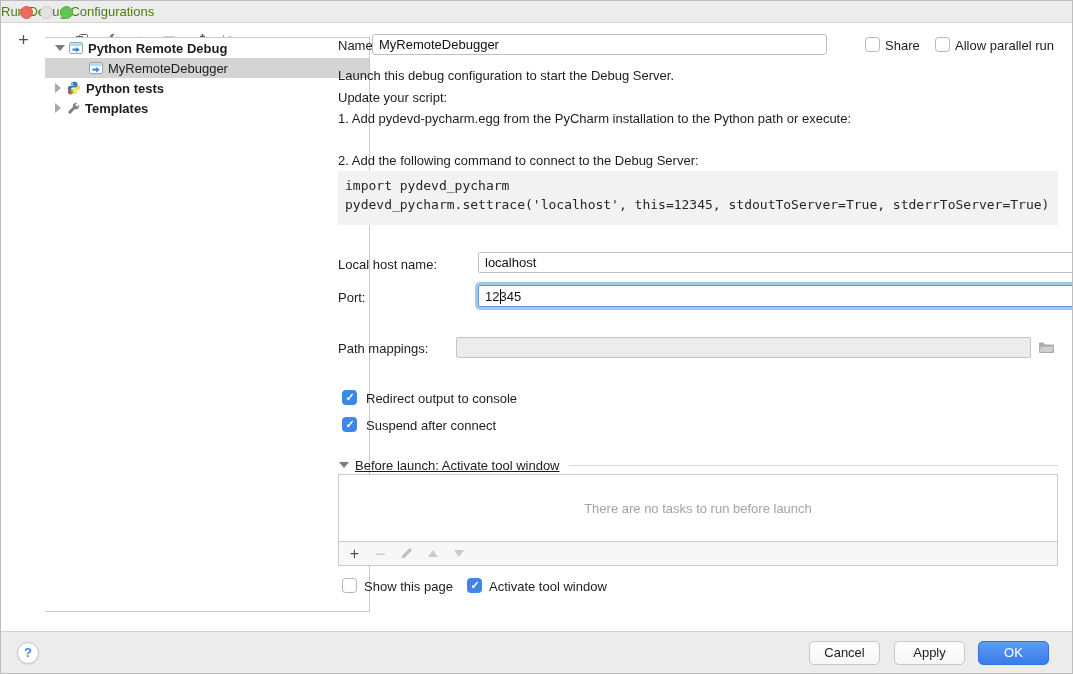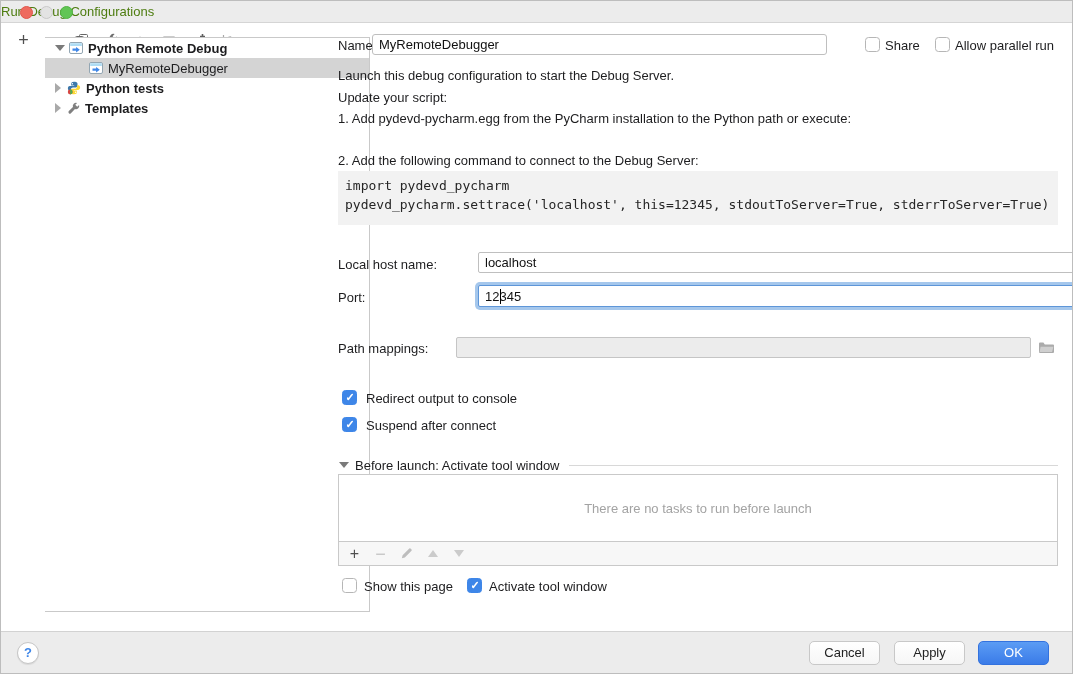--- a/index.html
+++ b/index.html
@@ -194,21 +194,21 @@
         <path d="M2.6 5.8h12.8l-1.3 5.2H1.6z" fill="#CFCFCF"></path>
       </svg>
   </span>
 
   <span class="cb checked" style="left:341px; top:389px;"></span>
   <span class="cb-label" style="left:365px; top:390px;">Redirect output to console</span>
   <span class="cb checked" style="left:341px; top:416px;"></span>
   <span class="cb-label" style="left:365px; top:417px;">Suspend after connect</span>
 
   <span class="abs" style="left:338px; top:461px; width:0; height:0; border-left:5px solid transparent; border-right:5px solid transparent; border-top:6px solid #7A7A7A;"></span>
-  <span class="abs" style="left:354px; top:457px;">Before launch: Activate tool window</span>
+  <span class="abs" style="left:354px; top:457px;text-decoration:underline;">Before launch: Activate tool window</span>
   <div class="bl-line" style="left:568px; top:464px; width:489px;"></div>
 
   <div class="bl-box">
     <span class="bl-empty">There are no tasks to run before launch</span>
   </div>
   <div class="bl-strip">
     <span class="tb-icon">
         <span class="glyph-plus sm">+</span>
       </span>
     <span class="tb-icon">

